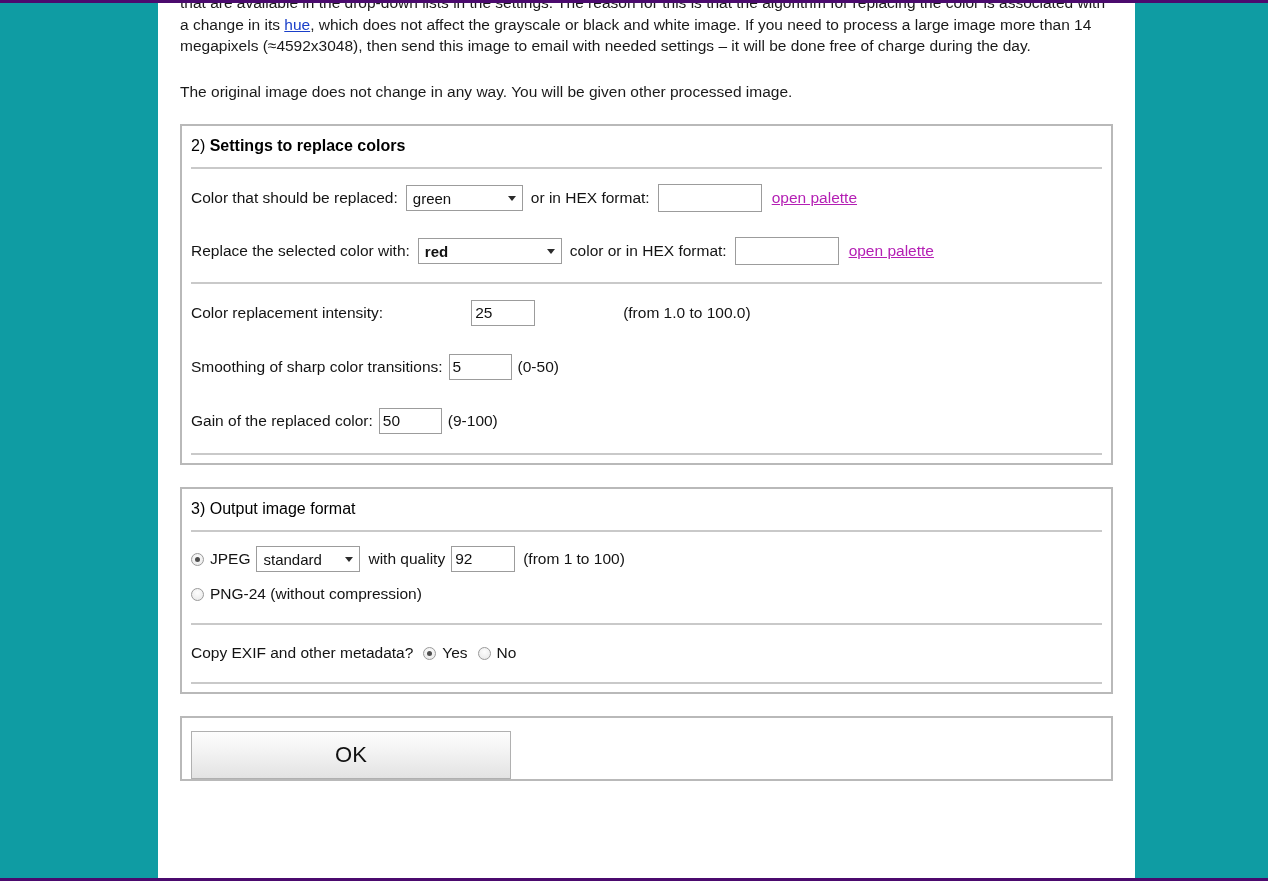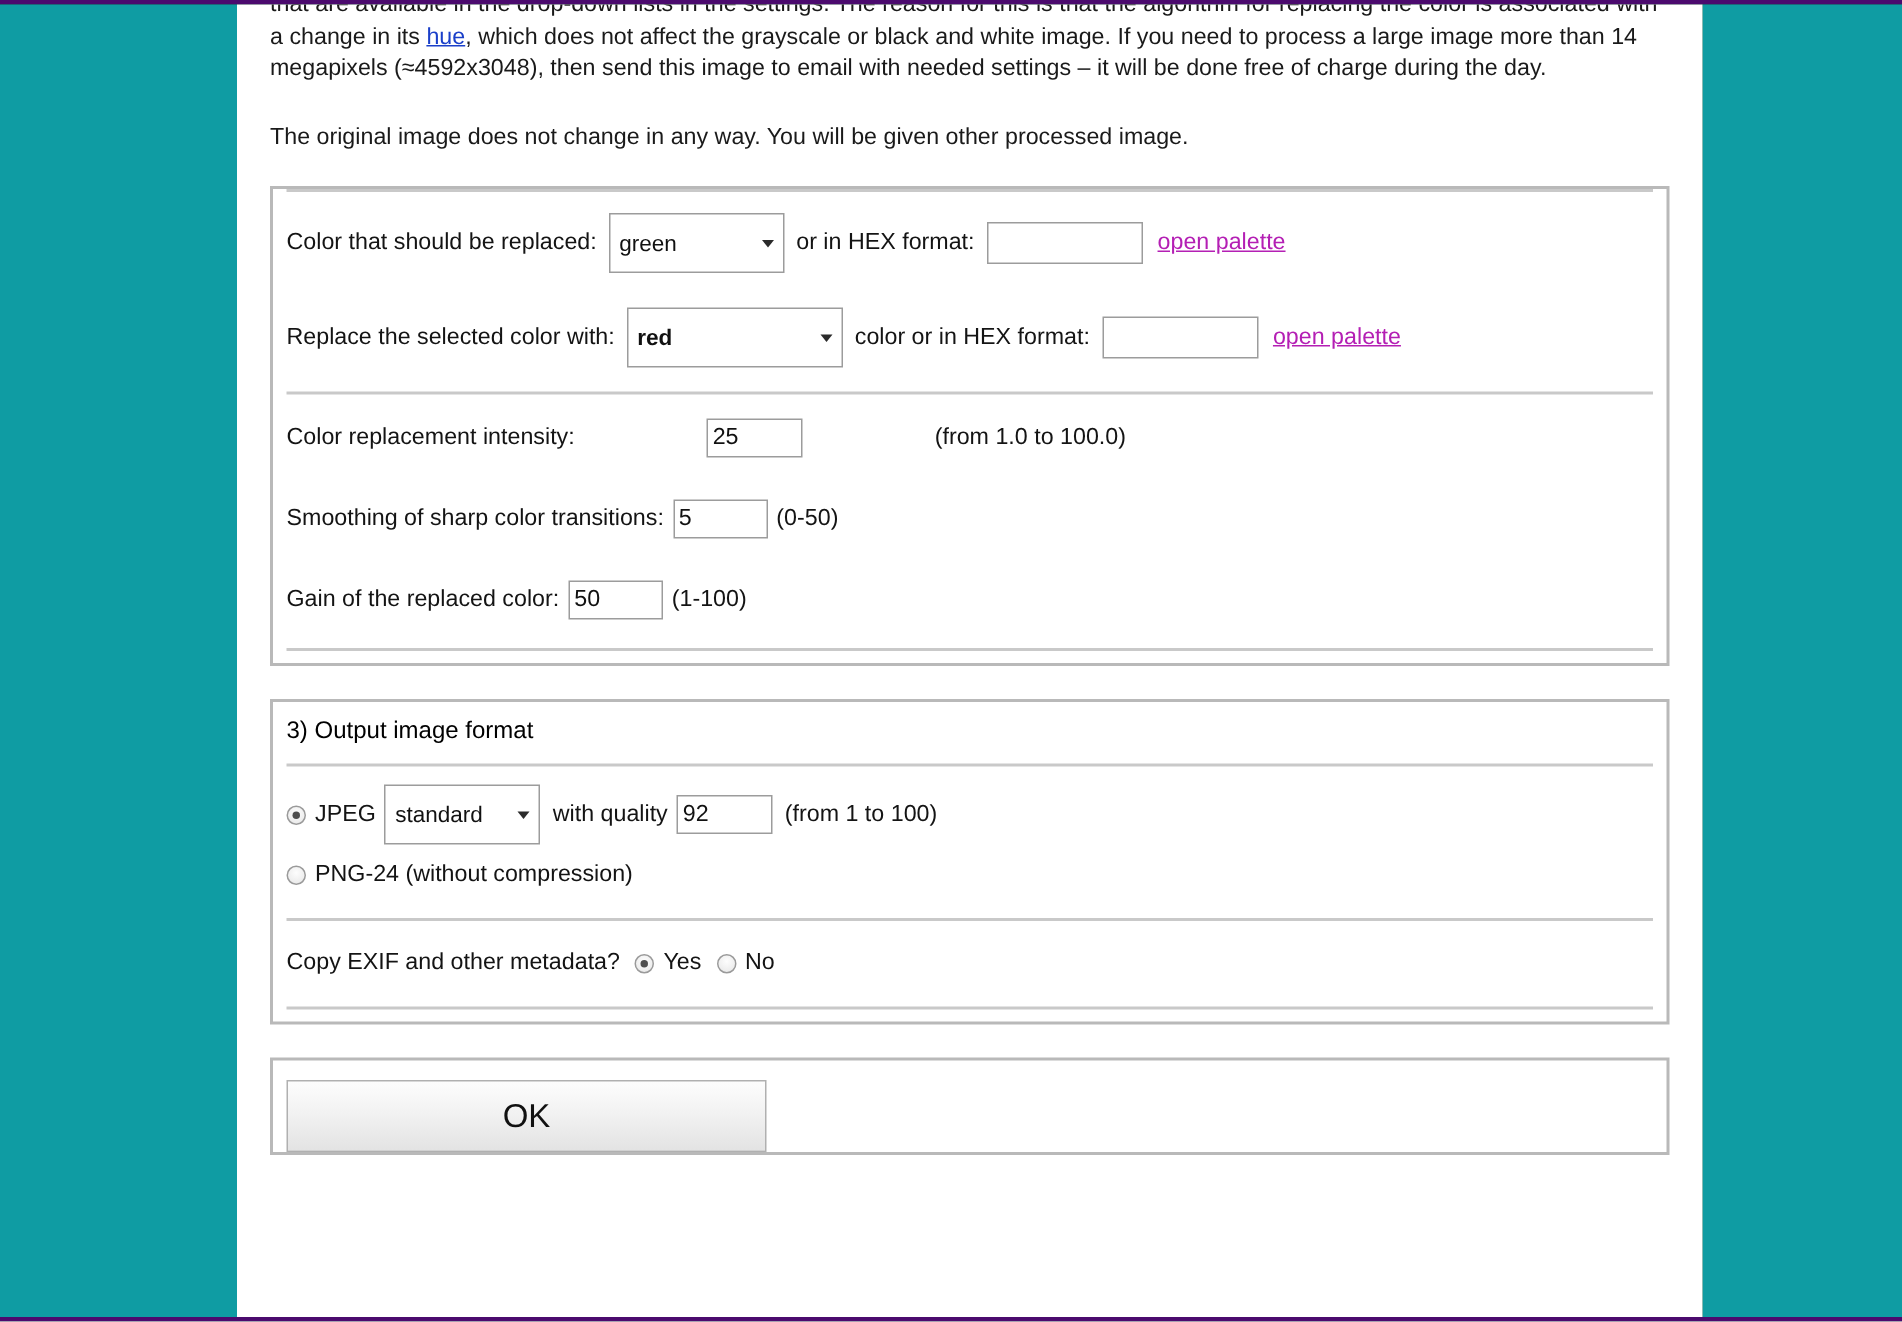--- a/index.html
+++ b/index.html
@@ -129,21 +129,21 @@
     color: #1a1a1a;
     margin-left: 9px;
   }
 
   
   .sel {
     position: relative;
     display: inline-flex;
     align-items: center;
     box-sizing: border-box;
-    height: 40px;
+    height: 26px;
     border: 1px solid #9c9c9c;
     background: #fff;
     font-size: 15px;
     color: #111;
     padding: 0 22px 0 6px;
     cursor: default;
   }
   .sel .arrow {
     position: absolute;
     right: 6px;
@@ -233,20 +233,24 @@
   <div class="teal-band teal-right"></div>
 
   <div id="content">
 
     <p class="intro first"><span>that are available in the drop-down lists in the settings. The reason for this is that the algorithm for replacing the color is associated with a change in its </span><a class="inline-link" href="#">hue</a><span>, which does not affect the grayscale or black and white image. If you need to process a large image more than 14 megapixels (≈4592x3048), then send this image to email with needed settings – it will be done free of charge during the day.</span></p>
 
     <p class="intro second">The original image does not change in any way. You will be given other processed image.</p>
 
 
     <div class="box">
+      <div class="box-title">
+        <span class="num">2)</span>
+        <span class="bold">Settings to replace colors</span>
+      </div>
       <div class="hr"></div>
 
       <div class="box-body">
 
         <div class="row" style="margin-top:14px;">
           <span class="lbl">Color that should be replaced:</span>
           <span class="sp8"></span>
           <span class="sel sel-color-src">
             <span>green</span>
             <span class="arrow"></span>
@@ -290,21 +294,21 @@
           <input class="txt txt-num" type="text" value="5" style="">
           <span class="sp6"></span>
           <span class="hint">(0-50)</span>
         </div>
 
         <div class="row" style="margin-top:24px;">
           <span class="lbl">Gain of the replaced color:</span>
           <span class="sp6"></span>
           <input class="txt txt-num" type="text" value="50" style="">
           <span class="sp6"></span>
-          <span class="hint">(1-100)</span>
+          <span class="hint">(9-100)</span>
         </div>
 
       </div>
       <div class="hr" style="margin-top:17px;"></div>
       <div style="height:8px;"></div>
     </div>
 
     <div class="box">
       <div class="box-title">
         <span class="num">3)</span>

